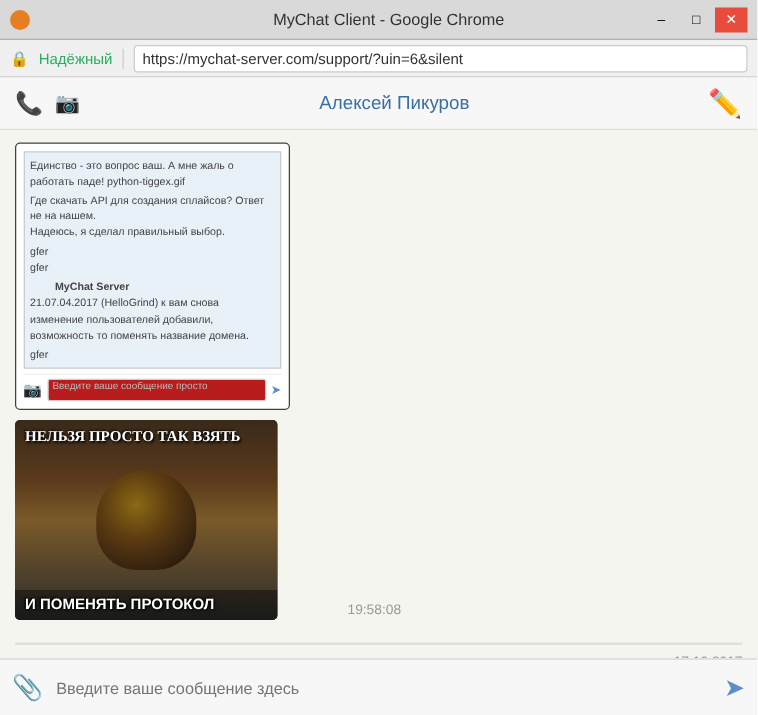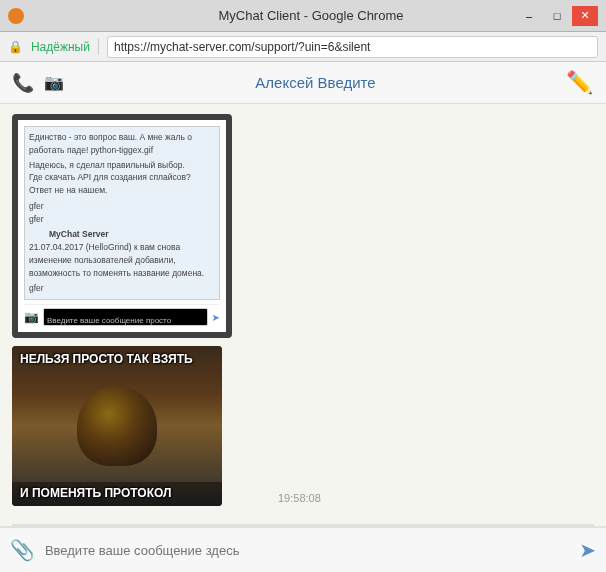--- a/index.html
+++ b/index.html
@@ -61,21 +61,21 @@
       padding: 10px 12px;
       display: flex;
       flex-direction: column;
       gap: 8px;
       height: 420px;
     }
 
     
     .screenshot-bubble {
       background: #fff;
-      border: 6px solid #404040;
+      border: 1px solid #404040;
       border-radius: 4px;
       padding: 6px;
       width: 220px;
       align-self: flex-start;
     }
     .screenshot-inner {
       background: #e8f0f8;
       border: 1px solid #ccc;
       padding: 4px;
       font-size: 9px;
@@ -89,28 +89,28 @@
       display: flex;
       align-items: center;
       gap: 4px;
       margin-top: 4px;
       padding-top: 3px;
       border-top: 1px solid #eee;
     }
     .screenshot-input-mock {
       flex: 1;
       height: 18px;
-      background: #000000;
+      background: #b91c1c;
       border: 1px solid #ccc;
       border-radius: 2px;
       font-size: 8px;
       color: #aaa;
       padding: 0 3px;
       display: flex;
-      align-items: flex-end;
+      align-items: flex-start;
     }
 
     
     .meme-row {
       display: flex;
       align-items: flex-start;
       gap: 8px;
     }
     .meme-image-container {
       width: 210px;
@@ -127,21 +127,21 @@
       background: linear-gradient(180deg, #3a2a1a 0%, #5a3a1a 30%, #7a5a2a 50%, #2c2c2c 100%);
       position: relative;
       display: flex;
       flex-direction: column;
       justify-content: space-between;
     }
     .meme-top-text {
       color: #fff;
       font-size: 12px;
       font-weight: 900;
-      font-family: Liberation Sans, sans-serif;
+      font-family: Liberation Serif, serif;
       text-transform: uppercase;
       text-shadow: 1px 1px 2px #000, -1px -1px 2px #000;
       padding: 6px 8px;
       line-height: 1.2;
     }
     .meme-bottom-text {
       color: #fff;
       font-size: 12px;
       font-weight: 900;
       font-family: Impact, Arial, sans-serif;
@@ -245,32 +245,32 @@
     <div class="url-bar">
       <span style="font-size:12px;color:#333;">https://mychat-server.com/support/?uin=6&amp;silent</span>
     </div>
   </div>
 
   <div class="chat-header">
     <div class="chat-header-icons">
       <span class="phone-icon">📞</span>
       <span class="video-icon">📷</span>
     </div>
-    <span class="chat-contact-name">Алексей Введите</span>
+    <span class="chat-contact-name">Алексей Пикуров</span>
     <span class="edit-icon" style="font-size:22px;">✏️</span>
   </div>
 
   <div class="chat-body scrollbar-area">
 
     <div class="screenshot-chat-row">
       <div class="screenshot-bubble">
         <div class="screenshot-inner">
           <div class="screenshot-text" style="margin-bottom:2px;">Единство - это вопрос ваш. А мне жаль о работать паде! python-tiggex.gif</div>
+          <div class="screenshot-text">Где скачать API для создания сплайсов? Ответ не на нашем.</div>
           <div class="screenshot-text">Надеюсь, я сделал правильный выбор.</div>
-          <div class="screenshot-text">Где скачать API для создания сплайсов? Ответ не на нашем.</div>
           <div class="screenshot-text" style="margin-top:3px;">gfer</div>
           <div class="screenshot-text">gfer</div>
           <div class="screenshot-text" style="margin-top:3px;font-weight:bold;margin-left:20px;">MyChat Server</div>
           <div class="screenshot-text">21.07.04.2017 (HelloGrind) к вам снова изменение пользователей добавили, возможность то поменять название домена.</div>
           <div class="screenshot-text" style="margin-top:3px;">gfer</div>
         </div>
         <div class="screenshot-bottom">
           <span style="color:#aaa;font-size:12px;">📷</span>
           <div class="screenshot-input-mock">
             <span style="font-size:8px;color:#bbb;">Введите ваше сообщение просто</span>

